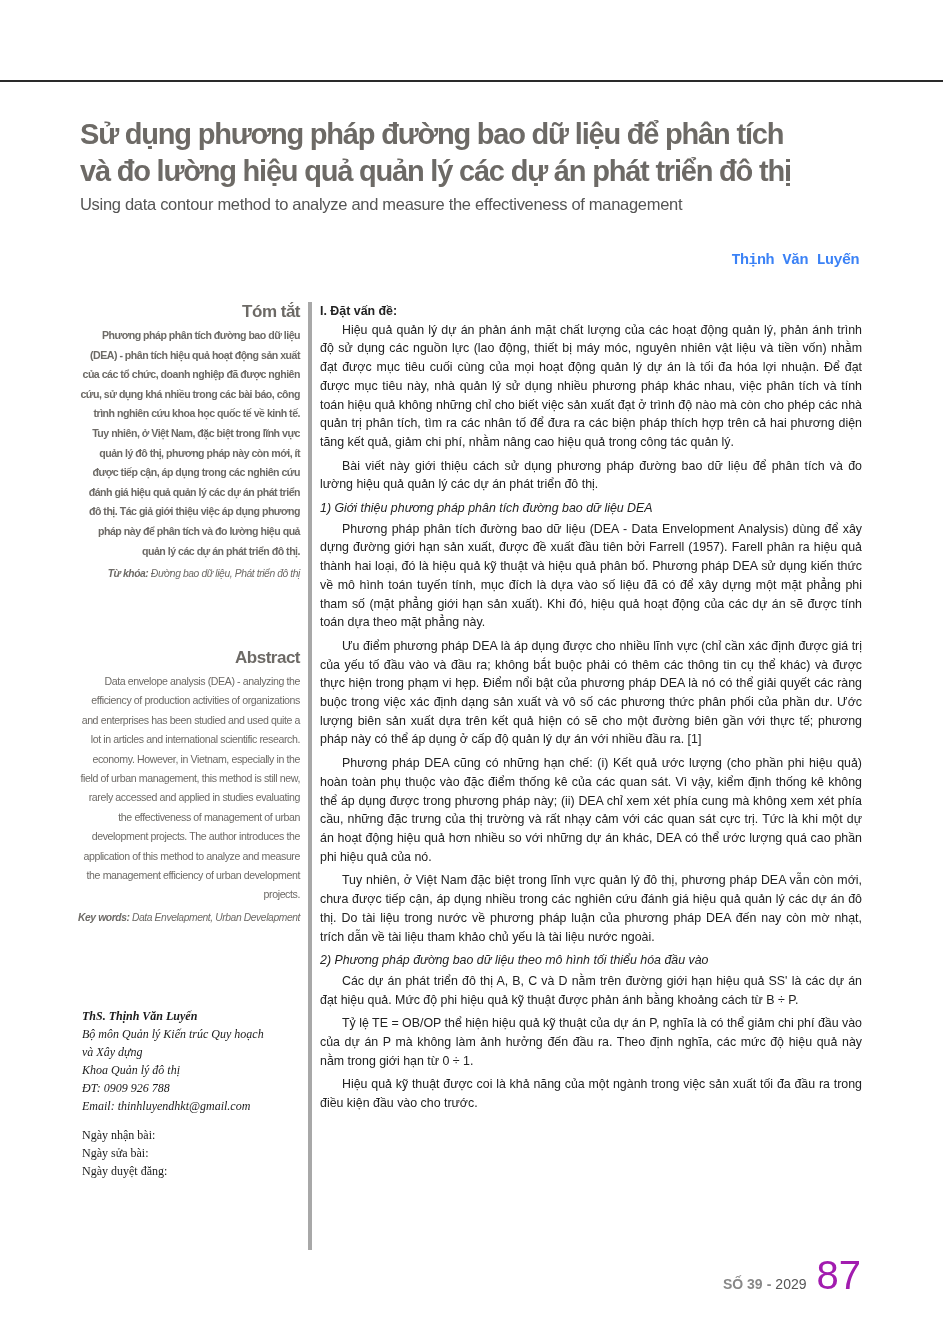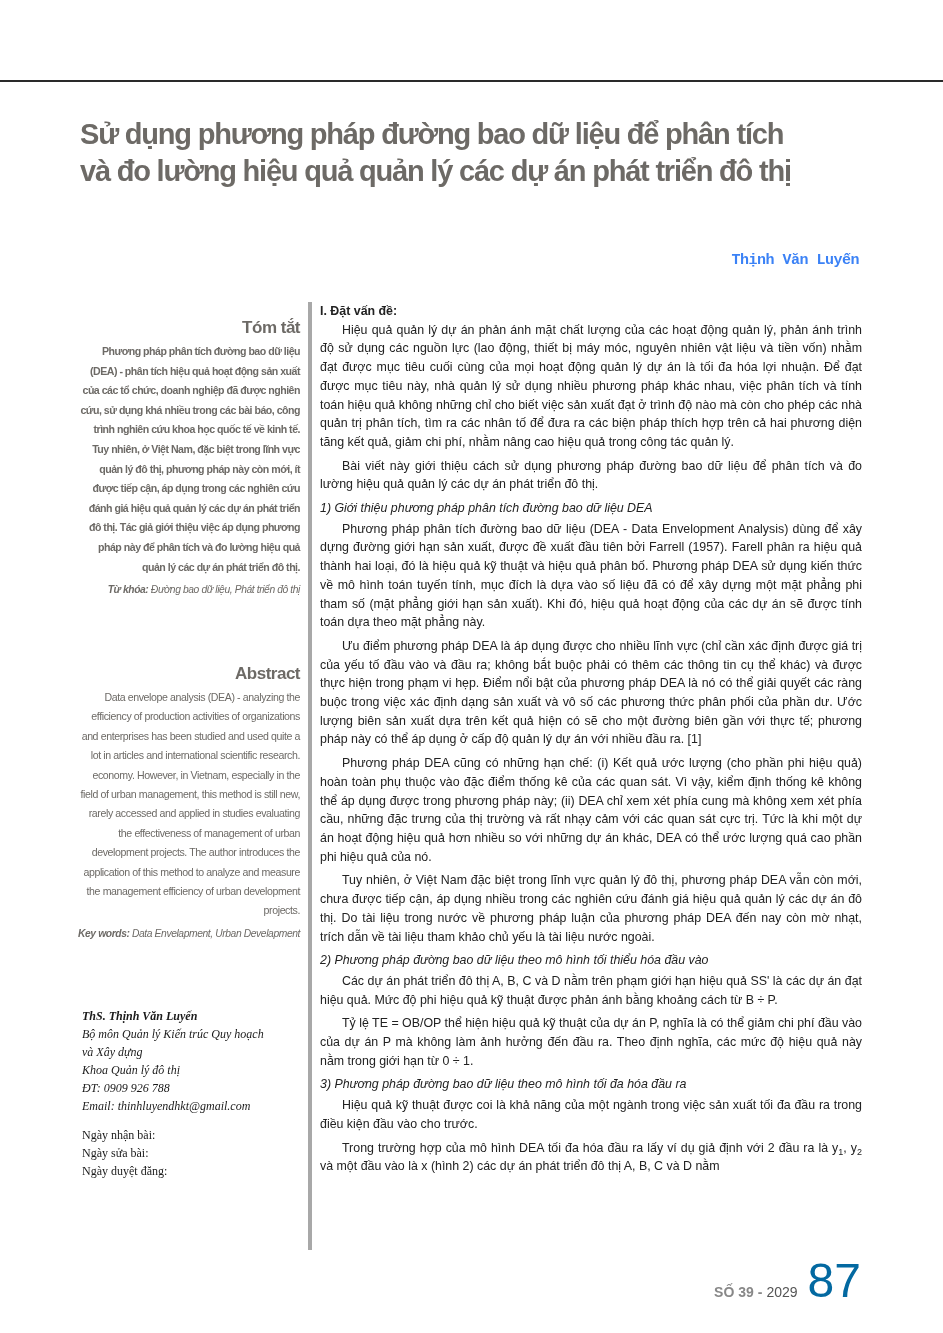--- a/index.html
+++ b/index.html
@@ -3,21 +3,21 @@
 <meta charset="utf-8">
 <style>
   html, body { margin: 0; padding: 0; background: #ffffff; }
   body { width: 943px; height: 1333px; position: relative; overflow: hidden; font-family: "Liberation Sans", sans-serif; color: #1a1a1a; }
   .top-rule { position: absolute; left: 0; top: 80px; width: 943px; height: 2px; background: #2a2a2a; }
   .title-vi { position: absolute; left: 80px; top: 116px; width: 800px; font-family: "Liberation Sans", sans-serif; font-weight: bold; font-size: 29px; line-height: 37px; color: #6d6a66; letter-spacing: -1.2px; }
   .title-en { position: absolute; left: 80px; top: 193px; width: 760px; font-family: "Liberation Sans", sans-serif; font-size: 16.5px; line-height: 22px; color: #555; letter-spacing: -0.3px; }
   .author-top { position: absolute; right: 84px; top: 252px; font-family: Liberation Mono, monospace; font-weight: bold; font-size: 15px; color: #3b82f6; letter-spacing: -0.5px; }
 
   .left-col { position: absolute; left: 78px; top: 302px; width: 222px; text-align: right; }
-  .sec-head { font-family: "Liberation Sans", sans-serif; font-weight: bold; font-size: 17px; color: #6d6a66; letter-spacing: -0.5px; margin: 16px 0 4px 0; }
+  .sec-head { font-family: "Liberation Sans", sans-serif; font-weight: bold; font-size: 17px; color: #6d6a66; letter-spacing: -0.5px; margin: 0 0 4px 0; }
   .abs-vi { font-family: "Liberation Sans", sans-serif; font-weight: bold; font-size: 10.6px; line-height: 19.6px; color: #6d6a66; letter-spacing: -0.5px; margin: 0; }
   .kw { font-size: 10.3px; line-height: 18px; color: #6d6a66; margin: 4px 0 0 0; font-style: italic; letter-spacing: -0.4px; }
   .kw b { font-style: italic; }
   .abs-en-block { position: absolute; left: 78px; top: 648px; width: 222px; text-align: right; }
   .abs-en { font-family: "Liberation Sans", sans-serif; font-size: 10.6px; line-height: 19.4px; color: #6d6a66; letter-spacing: -0.4px; margin: 0; }
 
   .divider-bar { position: absolute; left: 308px; top: 302px; width: 4px; height: 948px; background: #a8a8a8; }
 
   .bio { position: absolute; left: 82px; top: 1007px; width: 222px; font-family: "Liberation Serif", serif; font-size: 12px; line-height: 18px; color: #1a1a1a; font-style: italic; }
   .bio .name { font-weight: bold; }
@@ -25,32 +25,33 @@
 
   .main { position: absolute; left: 320px; top: 302px; width: 542px; font-family: "Liberation Sans", sans-serif; font-size: 12.4px; line-height: 18.7px; color: #222; }
   .main h2 { font-size: 12.4px; font-weight: bold; margin: 0; line-height: 18.7px; }
   .main p { margin: 0 0 5px 0; text-align: justify; text-indent: 22px; }
   .main .sub { font-style: italic; text-indent: 0; margin: 0 0 2px 0; }
   .main sub { font-size: 9px; line-height: 0; }
 
   .footer { position: absolute; right: 82px; top: 1253px; display: flex; align-items: baseline; gap: 4px; }
   .issue { font-family: "Liberation Sans", sans-serif; font-size: 14px; color: #888; font-weight: bold; }
   .year { font-family: "Liberation Sans", sans-serif; font-size: 14px; color: #555; }
-  .pagenum { font-family: "Liberation Sans", sans-serif; font-size: 48px; color: #0369a1; font-weight: normal; margin-left: 6px; }
+  .pagenum { font-family: "Liberation Sans", sans-serif; font-size: 40px; color: #a21caf; font-weight: normal; margin-left: 6px; }
 </style>
 </head>
 <body>
 
 <div class="top-rule"></div>
 
 <div class="title-vi">
   <div>Sử dụng phương pháp đường bao dữ liệu để phân tích</div>
   <div>và đo lường hiệu quả quản lý các dự án phát triển đô thị</div>
 </div>
 <div class="title-en">
+  <div>Using data contour method to analyze and measure the effectiveness of management</div>
 </div>
 <div class="author-top">Thịnh Văn Luyến</div>
 
 <div class="left-col">
   <div class="sec-head">Tóm tắt</div>
   <p class="abs-vi">Phương pháp phân tích đường bao dữ liệu (DEA) - phân tích hiệu quả hoạt động sản xuất của các tổ chức, doanh nghiệp đã được nghiên cứu, sử dụng khá nhiều trong các bài báo, công trình nghiên cứu khoa học quốc tế về kinh tế. Tuy nhiên, ở Việt Nam, đặc biệt trong lĩnh vực quản lý đô thị, phương pháp này còn mới, ít được tiếp cận, áp dụng trong các nghiên cứu đánh giá hiệu quả quản lý các dự án phát triển đô thị. Tác giả giới thiệu việc áp dụng phương pháp này để phân tích và đo lường hiệu quả quản lý các dự án phát triển đô thị.</p>
   <p class="kw"><b>Từ khóa:</b> <span>Đường bao dữ liệu, Phát triển đô thị</span></p>
 </div>
 
 <div class="abs-en-block">
@@ -78,25 +79,23 @@
 <div class="main">
   <h2>I. Đặt vấn đề:</h2>
   <p>Hiệu quả quản lý dự án phản ánh mặt chất lượng của các hoạt động quản lý, phản ánh trình độ sử dụng các nguồn lực (lao động, thiết bị máy móc, nguyên nhiên vật liệu và tiền vốn) nhằm đạt được mục tiêu cuối cùng của mọi hoạt động quản lý dự án là tối đa hóa lợi nhuận. Để đạt được mục tiêu này, nhà quản lý sử dụng nhiều phương pháp khác nhau, việc phân tích và tính toán hiệu quả không những chỉ cho biết việc sản xuất đạt ở trình độ nào mà còn cho phép các nhà quản trị phân tích, tìm ra các nhân tố để đưa ra các biện pháp thích hợp trên cả hai phương diện tăng kết quả, giảm chi phí, nhằm nâng cao hiệu quả trong công tác quản lý.</p>
   <p>Bài viết này giới thiệu cách sử dụng phương pháp đường bao dữ liệu để phân tích và đo lường hiệu quả quản lý các dự án phát triển đô thị.</p>
   <p class="sub">1) Giới thiệu phương pháp phân tích đường bao dữ liệu DEA</p>
   <p>Phương pháp phân tích đường bao dữ liệu (DEA - Data Envelopment Analysis) dùng để xây dựng đường giới hạn sản xuất, được đề xuất đầu tiên bởi Farrell (1957). Farell  phân ra hiệu quả thành hai loại, đó là hiệu quả kỹ thuật và hiệu quả phân bố. Phương pháp DEA sử dụng kiến thức về mô hình toán tuyến tính, mục đích là dựa vào số liệu đã có để xây dựng một mặt phẳng phi tham số (mặt phẳng giới hạn sản xuất). Khi đó, hiệu quả hoạt động của các dự án sẽ được tính toán dựa theo mặt phẳng này.</p>
   <p>Ưu điểm phương pháp DEA là áp dụng được cho nhiều lĩnh vực (chỉ cần xác định được giá trị của yếu tố đầu vào và đầu ra; không bắt buộc phải có thêm các thông tin cụ thể khác) và được thực hiện trong phạm vi hẹp. Điểm nổi bật của phương pháp DEA là nó có thể giải quyết các ràng buộc trong việc xác định dạng sản xuất và vô số các phương thức phân phối của phần dư. Ước lượng biên sản xuất dựa trên kết quả hiện có sẽ cho một đường biên gần với thực tế; phương pháp này có thể áp dụng ở cấp độ quản lý dự án với nhiều đầu ra. [1]</p>
   <p>Phương pháp DEA cũng có những hạn chế: (i) Kết quả ước lượng (cho phần phi hiệu quả) hoàn toàn phụ thuộc vào đặc điểm thống kê của các quan sát. Vì vậy, kiểm định thống kê không thể áp dụng được trong phương pháp này; (ii) DEA chỉ xem xét phía cung mà không xem xét phía cầu, những đặc trưng của thị trường và rất nhạy cảm với các quan sát cực trị. Tức là khi một dự án hoạt động hiệu quả hơn nhiều so với những dự án khác, DEA có thể ước lượng quá cao phần phi hiệu quả của nó.</p>
   <p>Tuy nhiên, ở Việt Nam đặc biệt trong lĩnh vực quản lý đô thị, phương pháp DEA vẫn còn mới, chưa được tiếp cận, áp dụng nhiều trong các nghiên cứu đánh giá hiệu quả quản lý các dự án đô thị. Do tài liệu trong nước về phương pháp luận của phương pháp DEA đến nay còn mờ nhạt, trích dẫn về tài liệu tham khảo chủ yếu là tài liệu nước ngoài.</p>
   <p class="sub">2) Phương pháp đường bao dữ liệu theo mô hình tối thiểu hóa đầu vào</p>
-  <p>Các dự án phát triển đô thị A, B, C và D nằm trên phạm giới hạn hiệu quả SS' là các dự án đạt hiệu quả. Mức độ phi hiệu quả kỹ thuật được phản ánh bằng khoảng cách từ B ÷ P.</p>
+  <p>Các dự án phát triển đô thị A, B, C và D nằm trên đường giới hạn hiệu quả SS' là các dự án đạt hiệu quả. Mức độ phi hiệu quả kỹ thuật được phản ánh bằng khoảng cách từ B ÷ P.</p>
   <p>Tỷ lệ TE = OB/OP thể hiện hiệu quả kỹ thuật của dự án P, nghĩa là có thể giảm chi phí đầu vào của dự án P mà không làm ảnh hưởng đến đầu ra. Theo định nghĩa, các mức độ hiệu quả này nằm trong giới hạn từ 0 ÷ 1.</p>
-  <p class="sub">3) Phương pháp đường bao dữ liệu theo mô hình tối đa hóa đầu ra</p>
   <p>Hiệu quả kỹ thuật được coi là khả năng của một ngành trong việc sản xuất tối đa đầu ra trong điều kiện đầu vào cho trước.</p>
-  <p><span>Trong trường hợp của mô hình DEA tối đa hóa đầu ra lấy ví dụ giả định với 2 đầu ra là y</span><sub>1</sub><span>, y</span><sub>2</sub><span> và một đầu vào là x (hình 2) các dự án phát triển đô thị A, B, C và D nằm</span></p>
 </div>
 
 <div class="footer">
   <span class="issue">SỐ 39</span>
   <span class="issue">-</span>
   <span class="year">2029</span>
   <span class="pagenum">87</span>
 </div>
 
 </body></html>

